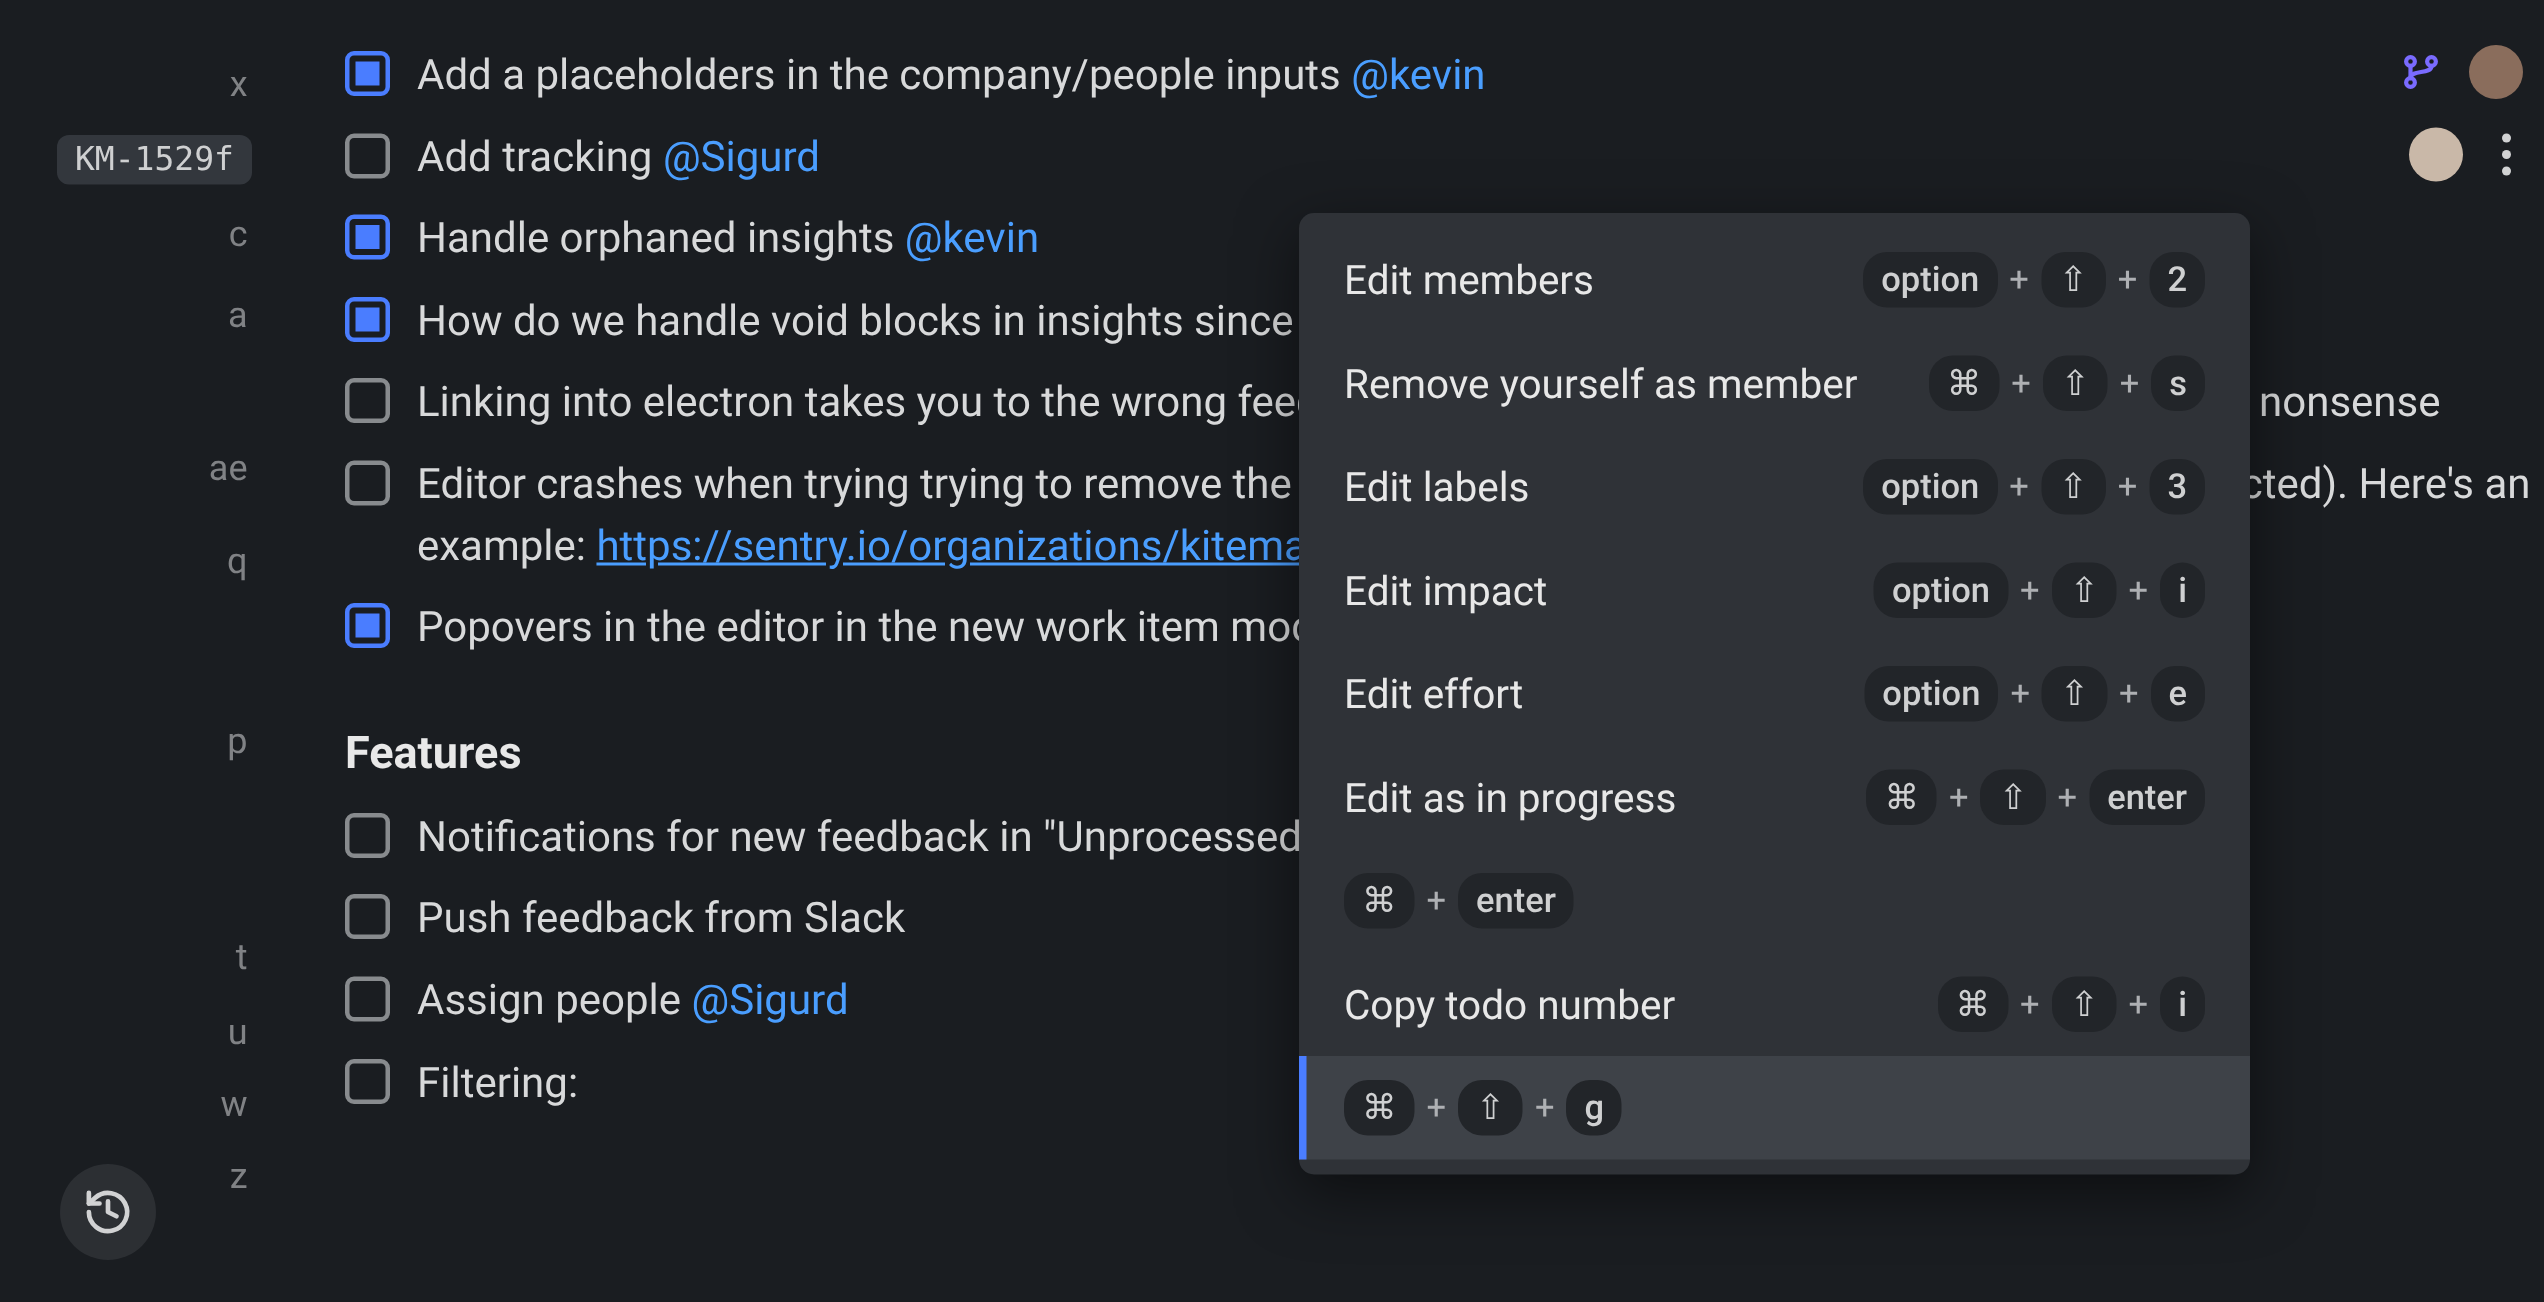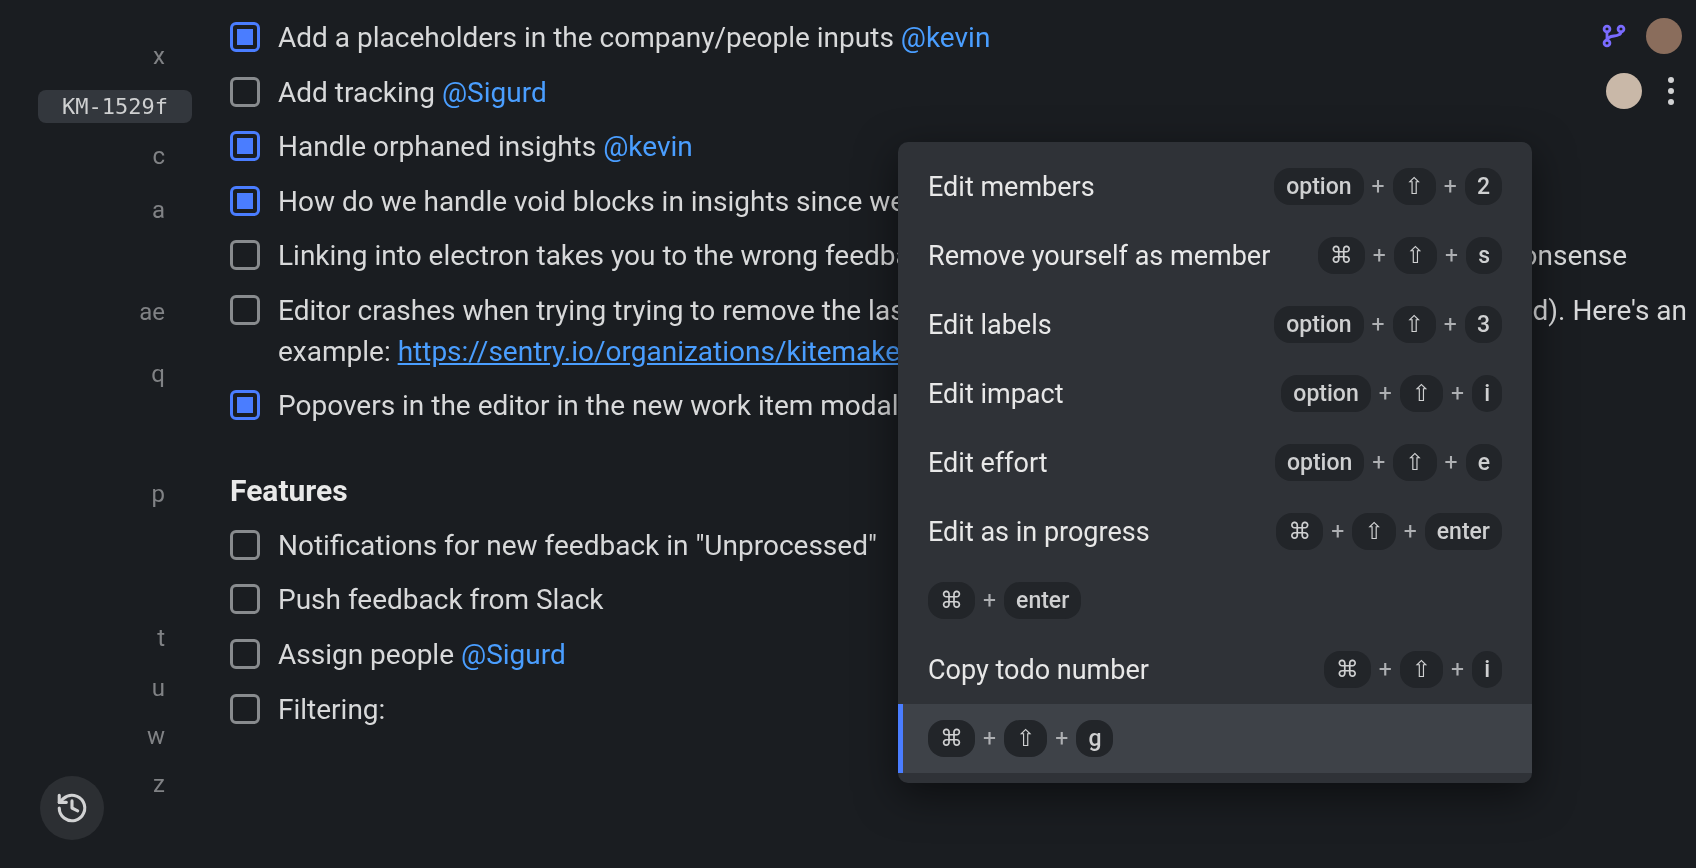--- a/index.html
+++ b/index.html
@@ -24,21 +24,21 @@
     position: absolute;
     right: 30px;
     color: #808285;
     font-size: 24px;
   }
   .gutter-badge {
     position: absolute;
     left: 38px;
     background: #33373d;
     color: #cfd0d1;
-    padding: 4px 24px;
+    padding: 4px 12px;
     border-radius: 8px;
     font-family: "SF Mono", Menlo, monospace;
     font-size: 22px;
   }
   .main {
     position: absolute;
     left: 230px;
     top: 0;
     right: 0;
   }
@@ -122,21 +122,20 @@
   
   .menu {
     position: absolute;
     top: 142px;
     left: 866px;
     width: 634px;
     background: #2f3237;
     border-radius: 10px;
     padding: 10px 0;
     box-shadow: 0 12px 40px rgba(0,0,0,.5);
-    margin-left: 32px;
   }
   .menu-item {
     display: flex;
     align-items: center;
     justify-content: space-between;
     padding: 16px 30px;
     font-size: 27px;
     color: #e8e8e8;
     cursor: pointer;
   }
@@ -173,21 +172,21 @@
     <div class="gutter-item" style="top: 360px;">q</div>
     <div class="gutter-item" style="top: 480px;">p</div>
     <div class="gutter-item" style="top: 624px;">t</div>
     <div class="gutter-item" style="top: 674px;">u</div>
     <div class="gutter-item" style="top: 722px;">w</div>
     <div class="gutter-item" style="top: 770px;">z</div>
     <div class="gutter-badge" style="top: 90px;">KM-1529f</div>
   </div>
 
 <div class="main">
-  <div id="tasks" style="padding-top: 18px;">
+  <div id="tasks" style="padding-top: 30px;">
       <div class="row">
         <div class="checkbox checked"></div>
         <div class="task-text">Add a placeholders in the company/people inputs <span class="mention">@kevin</span></div>
         <div class="row-extras">
           <span class="branch-icon">
             <svg width="28" height="28" viewBox="0 0 24 24" fill="none" stroke="#7a6bff" stroke-width="2.4" stroke-linecap="round">
               <circle cx="6" cy="6" r="2.5"></circle>
               <circle cx="6" cy="18" r="2.5"></circle>
               <circle cx="18" cy="6" r="2.5"></circle>
               <path d="M6 8.5v7"></path>

